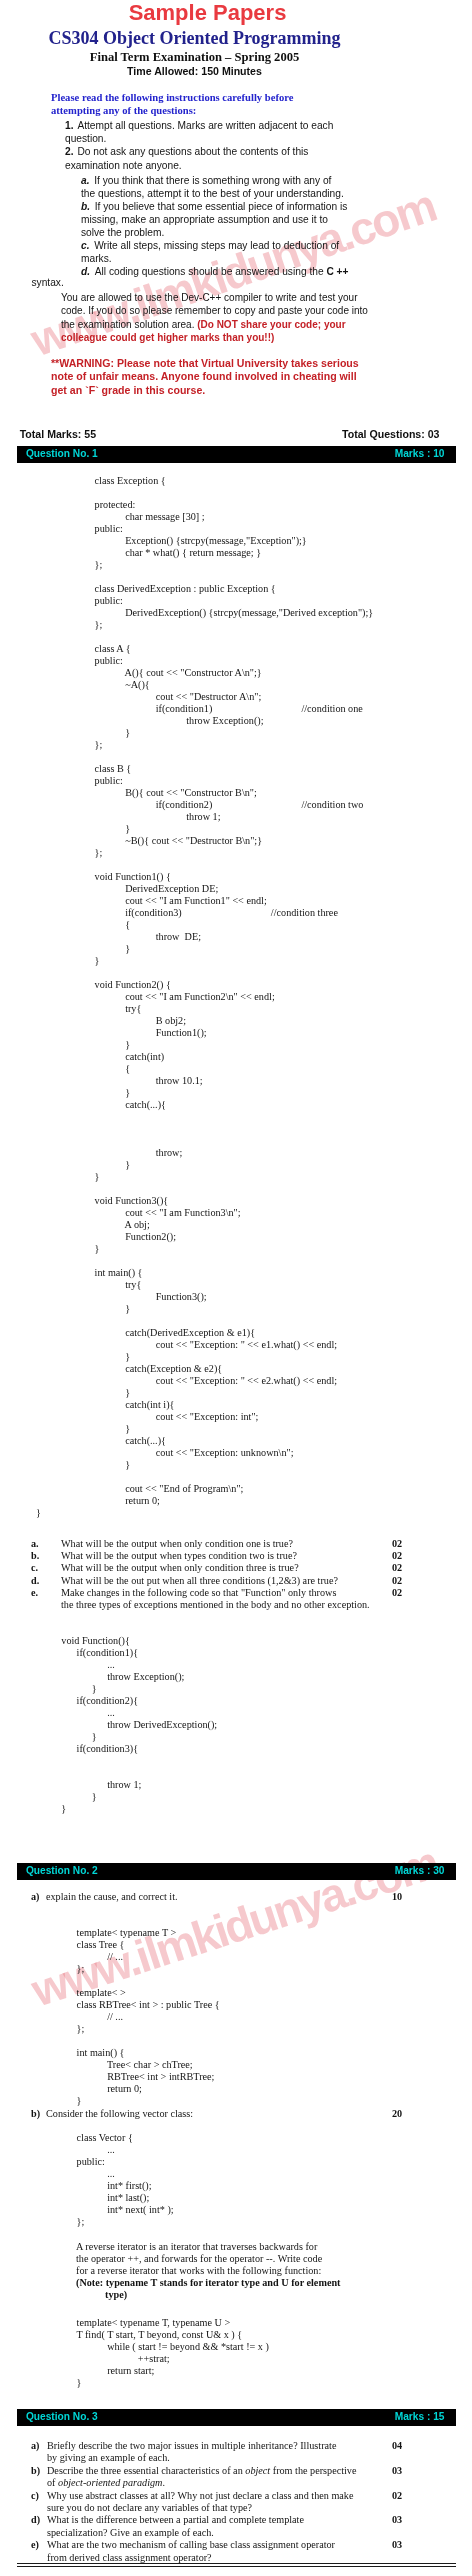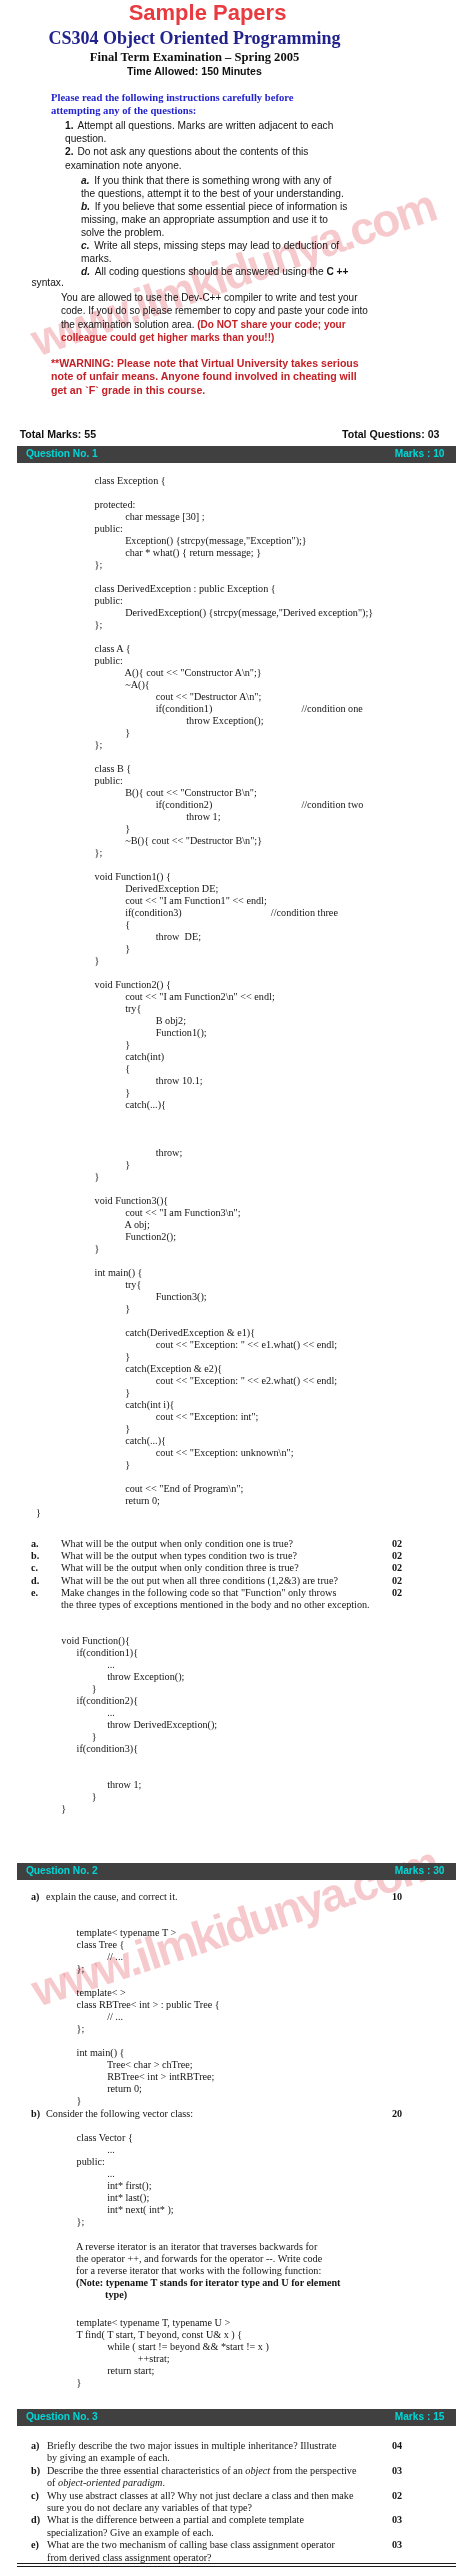--- a/index.html
+++ b/index.html
@@ -36,21 +36,21 @@
             font-size:10px;line-height:13.4px;color:#141414;}
   .red-bold{color:#c42127;font-weight:bold;}
   .ins-warning{position:absolute;left:51px;top:357px;font-family:"Liberation Sans",sans-serif;
                font-size:10.6px;font-weight:bold;line-height:13.4px;color:#c42127;}
   
   .totals{position:absolute;left:0;top:428px;width:472px;font-family:"Liberation Sans",sans-serif;
           font-weight:bold;font-size:10.6px;color:#101010;}
   .t-left{position:absolute;left:19.7px;}
   .t-right{position:absolute;left:342px;}
   
-  .qbar{position:absolute;left:16.5px;width:439px;height:16.5px;background:#404040;
+  .qbar{position:absolute;left:16.5px;width:439px;height:16.5px;background:#000000;
         font-family:"Liberation Sans",sans-serif;font-weight:bold;font-size:10.2px;
         line-height:16.5px;color:#00d6d6;}
   .qb-title{position:absolute;left:9.4px;}
   .qb-marks{position:absolute;right:11px;padding-left:40px;}
   .qbar1{top:446px;} .qbar2{top:1863px;} .qbar3{top:2409px;}
   
   .code{position:absolute;margin:0;font-family:"Liberation Serif",serif;font-size:10.2px;
         line-height:12px;white-space:pre;color:#141414;}
   .code1{left:36px;top:475px;}
   .code2{left:18px;top:1635px;}

